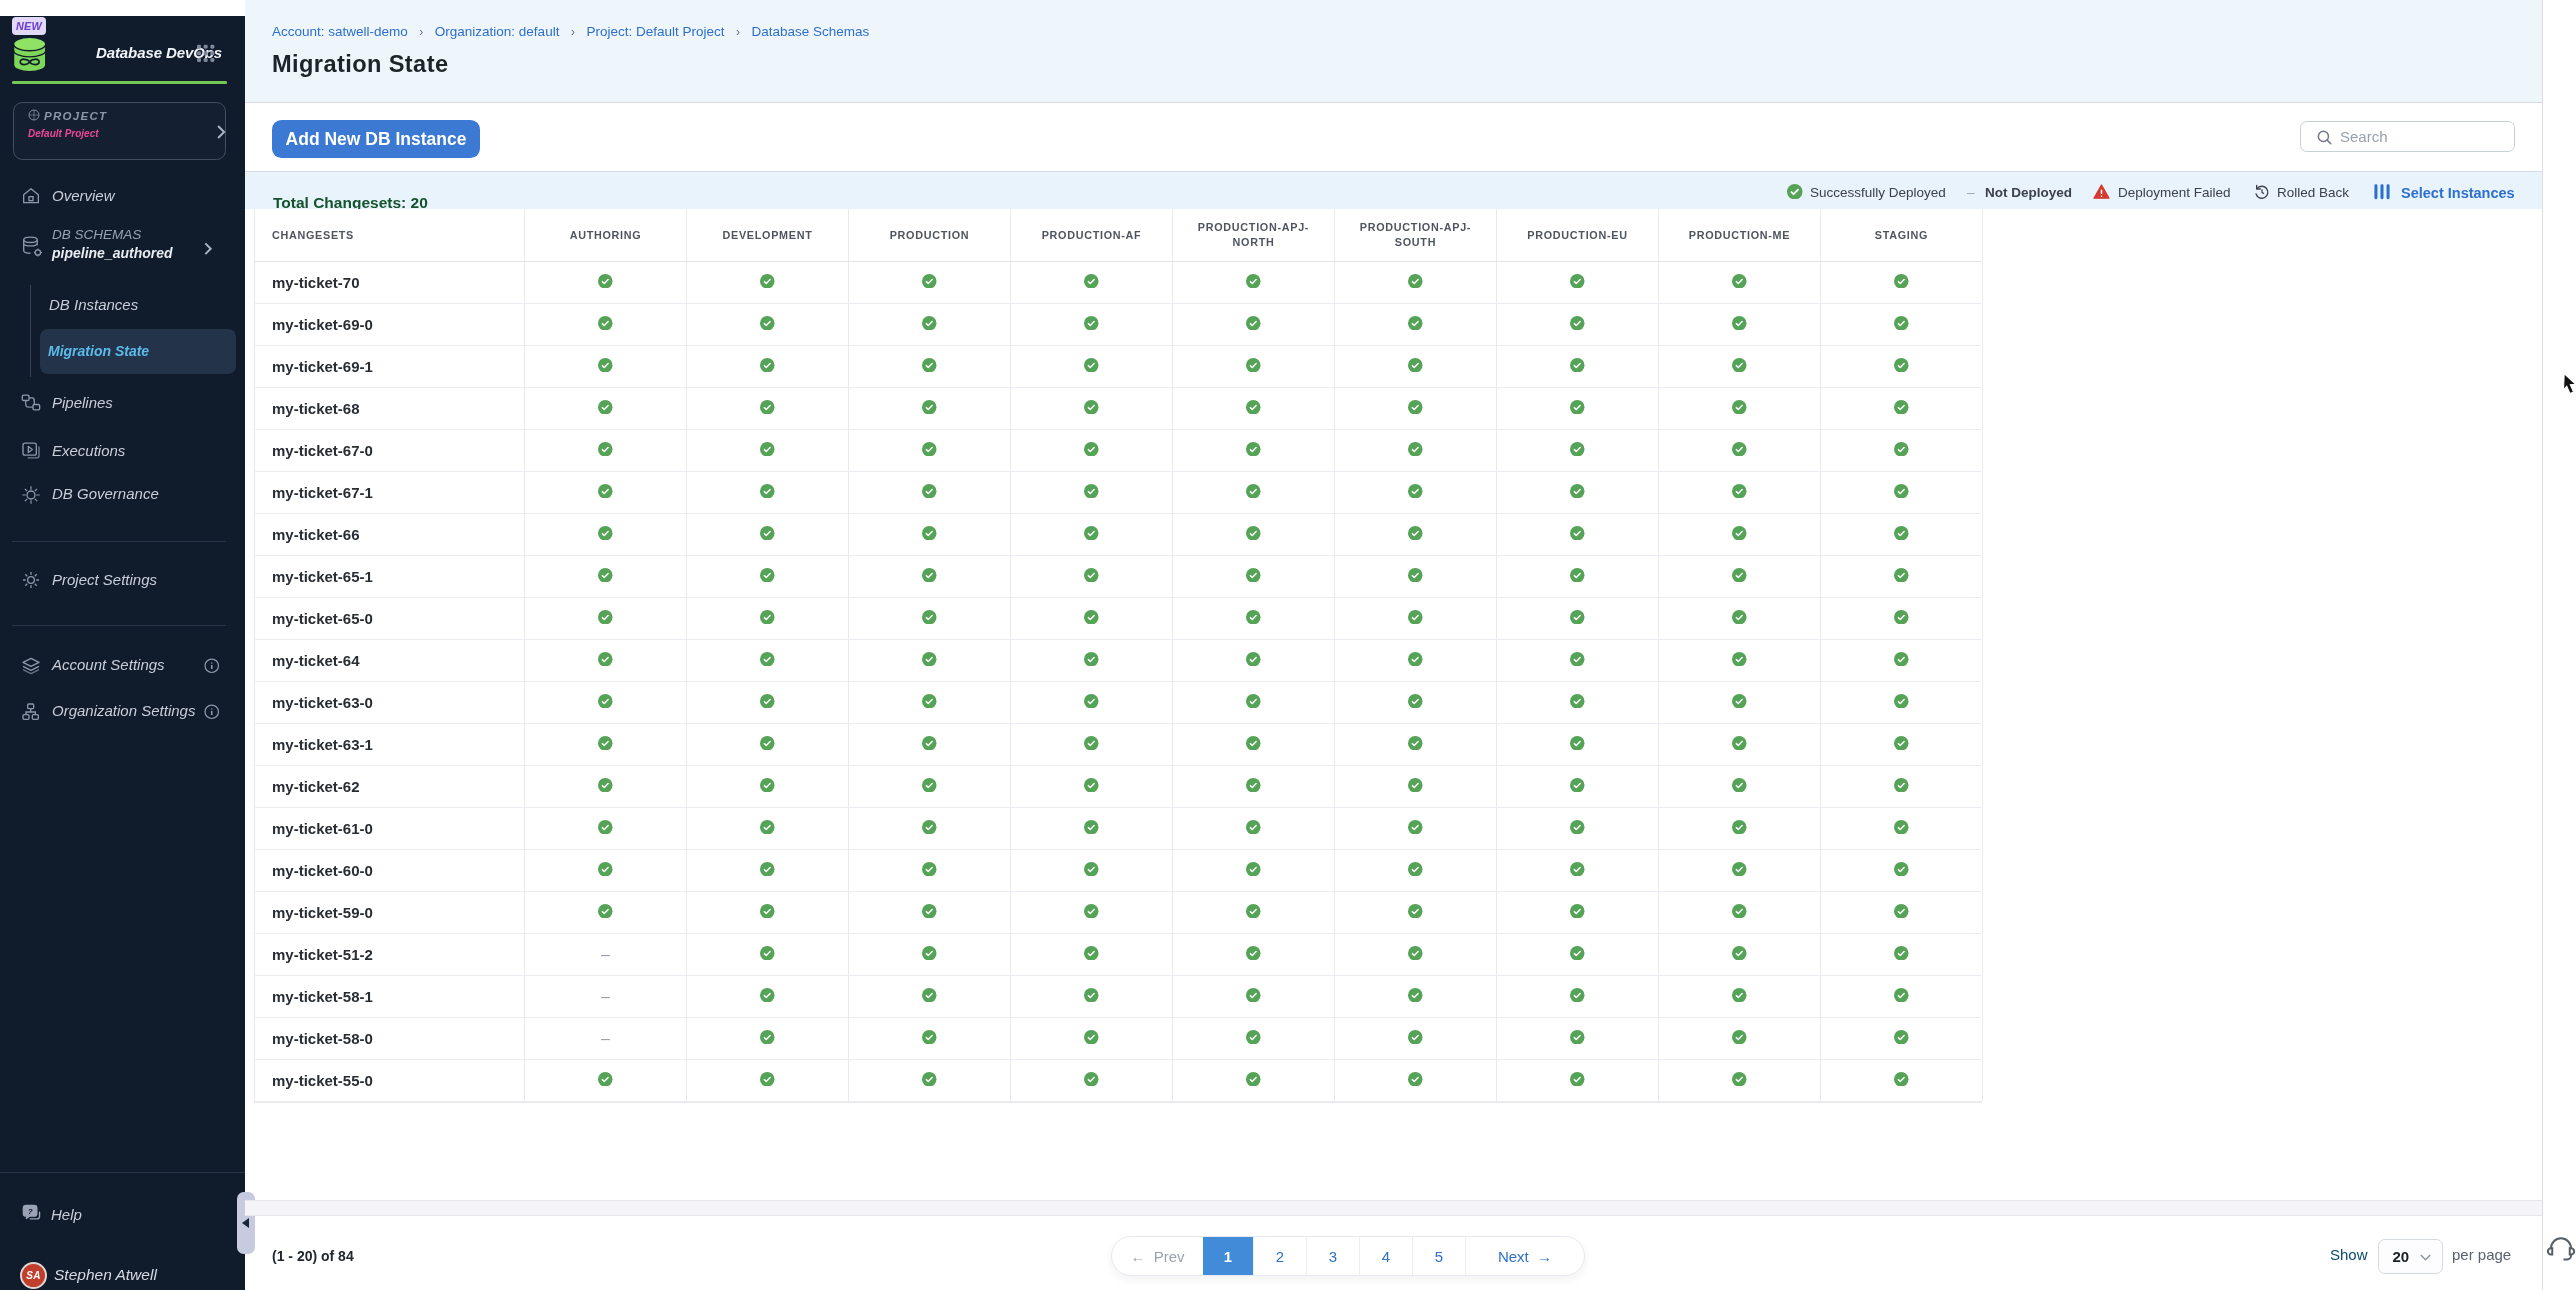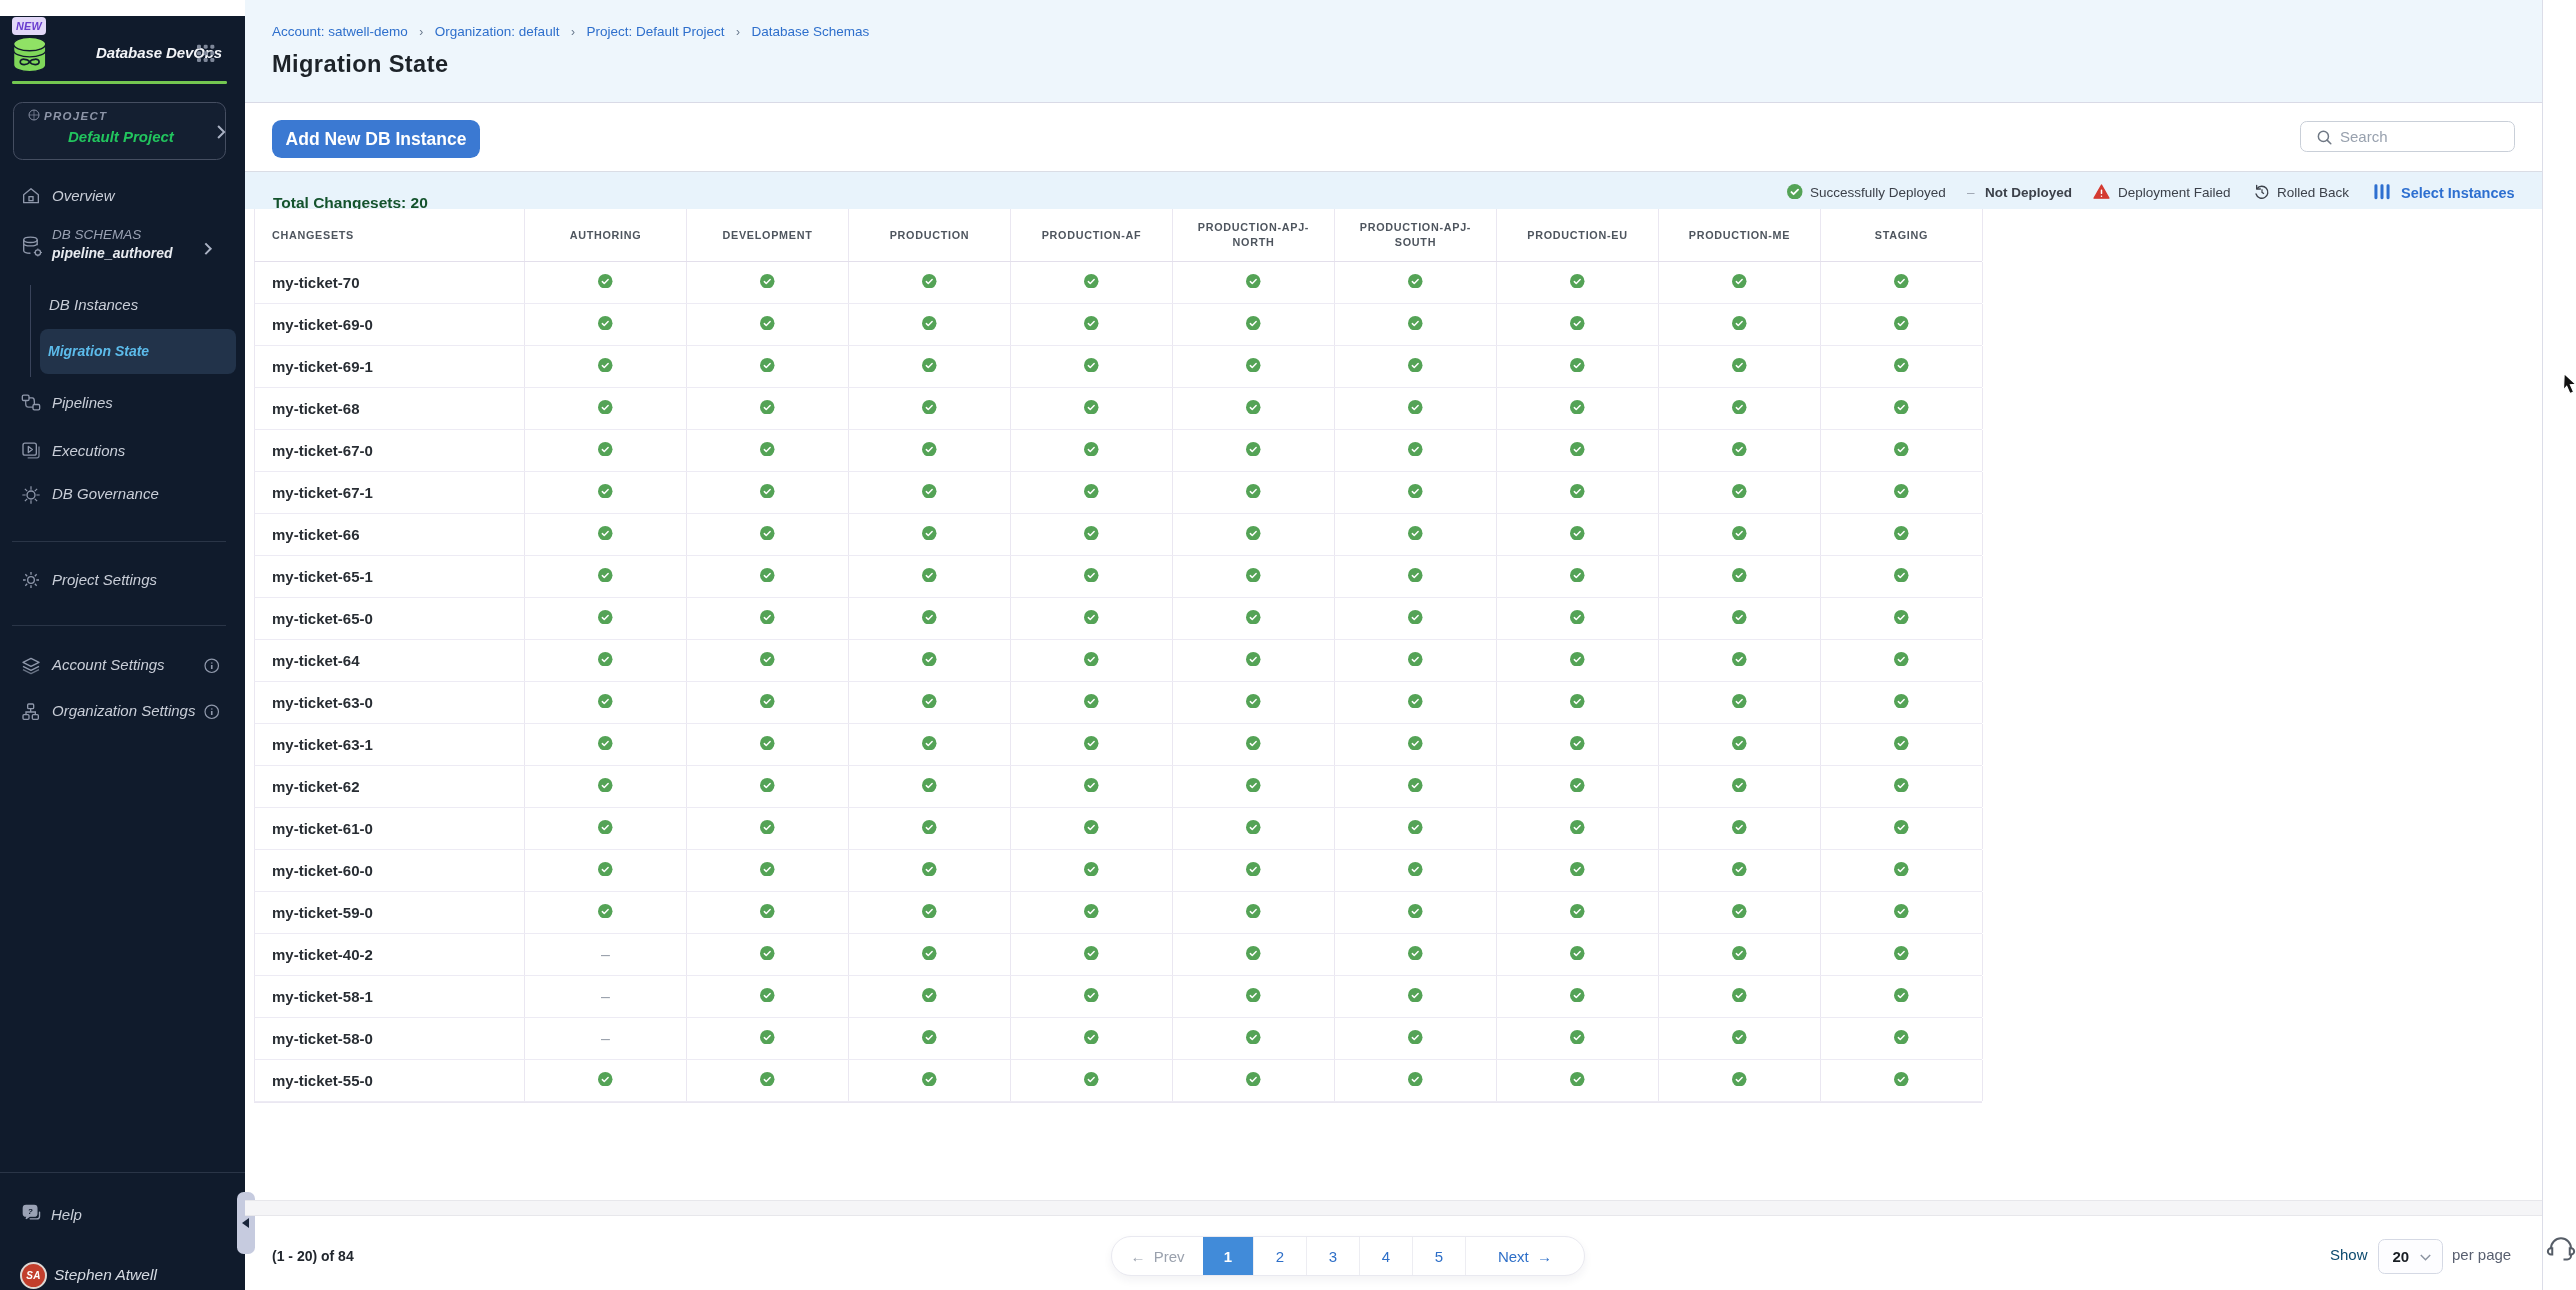--- a/index.html
+++ b/index.html
@@ -9,21 +9,21 @@
 #sidebar { position:absolute; left:0; top:16px; width:245px; height:1291px; background:#101b2c;font-style:italic; }
 #newbadge { position:absolute; left:12px; top:1.3px; width:34px; height:18px; background:#e2d8f8;
   color:#6a3ecf; font-size:10.8px; font-weight:bold; border-radius:4px; text-align:center; line-height:18px; letter-spacing:0.3px;}
 #dblogo { position:absolute; left:11.5px; top:19.6px; }
 #brand { position:absolute; left:56px; top:28px; font-size:15px; font-weight:bold; color:#f2f4f8; letter-spacing:-0.1px;margin-left:40px;}
 #gridicon { position:absolute; left:195px; top:26px; }
 #greenline { position:absolute; left:11.5px; top:65px; width:215px; height:2.7px; background:#74c751; border-radius:1.3px; }
 #projbox { position:absolute; left:13px; top:86px; width:213px; height:58px; border:1.3px solid #454e61; border-radius:9.4px; background:#141f31; }
 #projlabel { position:absolute; left:30px; top:6.7px; font-size:11.5px; font-weight:bold; color:#8d95a8; letter-spacing:1.3px; }
 #projicon { position:absolute; left:13.5px; top:6px; }
-#projname { position:absolute; left:14px; top:25px; font-size:15px; font-weight:bold; color:#22c55e;margin-left:40px; }
+#projname { position:absolute; left:14px; top:25px; font-size:10px; font-weight:bold; color:#ec4899; }
 .navtext { position:absolute; left:52px; font-size:15px; color:#c9ced8; }
 .navicon { position:absolute; left:21px; }
 .chev { position:absolute; color:#aab2c4; }
 #subline { position:absolute; left:30px; top:269px; width:1.3px; height:92px; background:#39435a; }
 #navsel { position:absolute; left:40px; top:313px; width:196px; height:45px; background:#22334a; border-radius:8px; }
 #navsel span { position:absolute; left:8px; top:13.5px; font-size:14px; font-weight:bold; color:#5cbbea; }
 .divider { position:absolute; left:12px; width:214px; height:1.3px; background:#2a3547; }
 .info { position:absolute; left:203px; }
 #avatar { position:absolute; left:20px; top:1246px; width:27px; height:27px; border-radius:50%; background:#c23e2c;
   border:2px solid #ded7d3; color:#fff; font-size:10px; font-weight:bold; text-align:center; line-height:23px; letter-spacing:0.3px;}
@@ -1171,21 +1171,21 @@
         </svg>
       </div>
       <div class="c">
         <svg class="chk" viewBox="0 0 16 16">
           <circle cx="8" cy="8" r="8" fill="#54a356"></circle>
           <path d="M4.8 8.4l2.1 2.1 4.3-4.4" stroke="#fff" stroke-width="1.6" fill="none" stroke-linecap="round" stroke-linejoin="round"></path>
         </svg>
       </div>
     </div>
 <div class="tr">
-      <div class="c0">my-ticket-40-2</div>
+      <div class="c0">my-ticket-51-2</div>
       <div class="c">
         <span class="dash">–</span>
       </div>
       <div class="c">
         <svg class="chk" viewBox="0 0 16 16">
           <circle cx="8" cy="8" r="8" fill="#54a356"></circle>
           <path d="M4.8 8.4l2.1 2.1 4.3-4.4" stroke="#fff" stroke-width="1.6" fill="none" stroke-linecap="round" stroke-linejoin="round"></path>
         </svg>
       </div>
       <div class="c">

